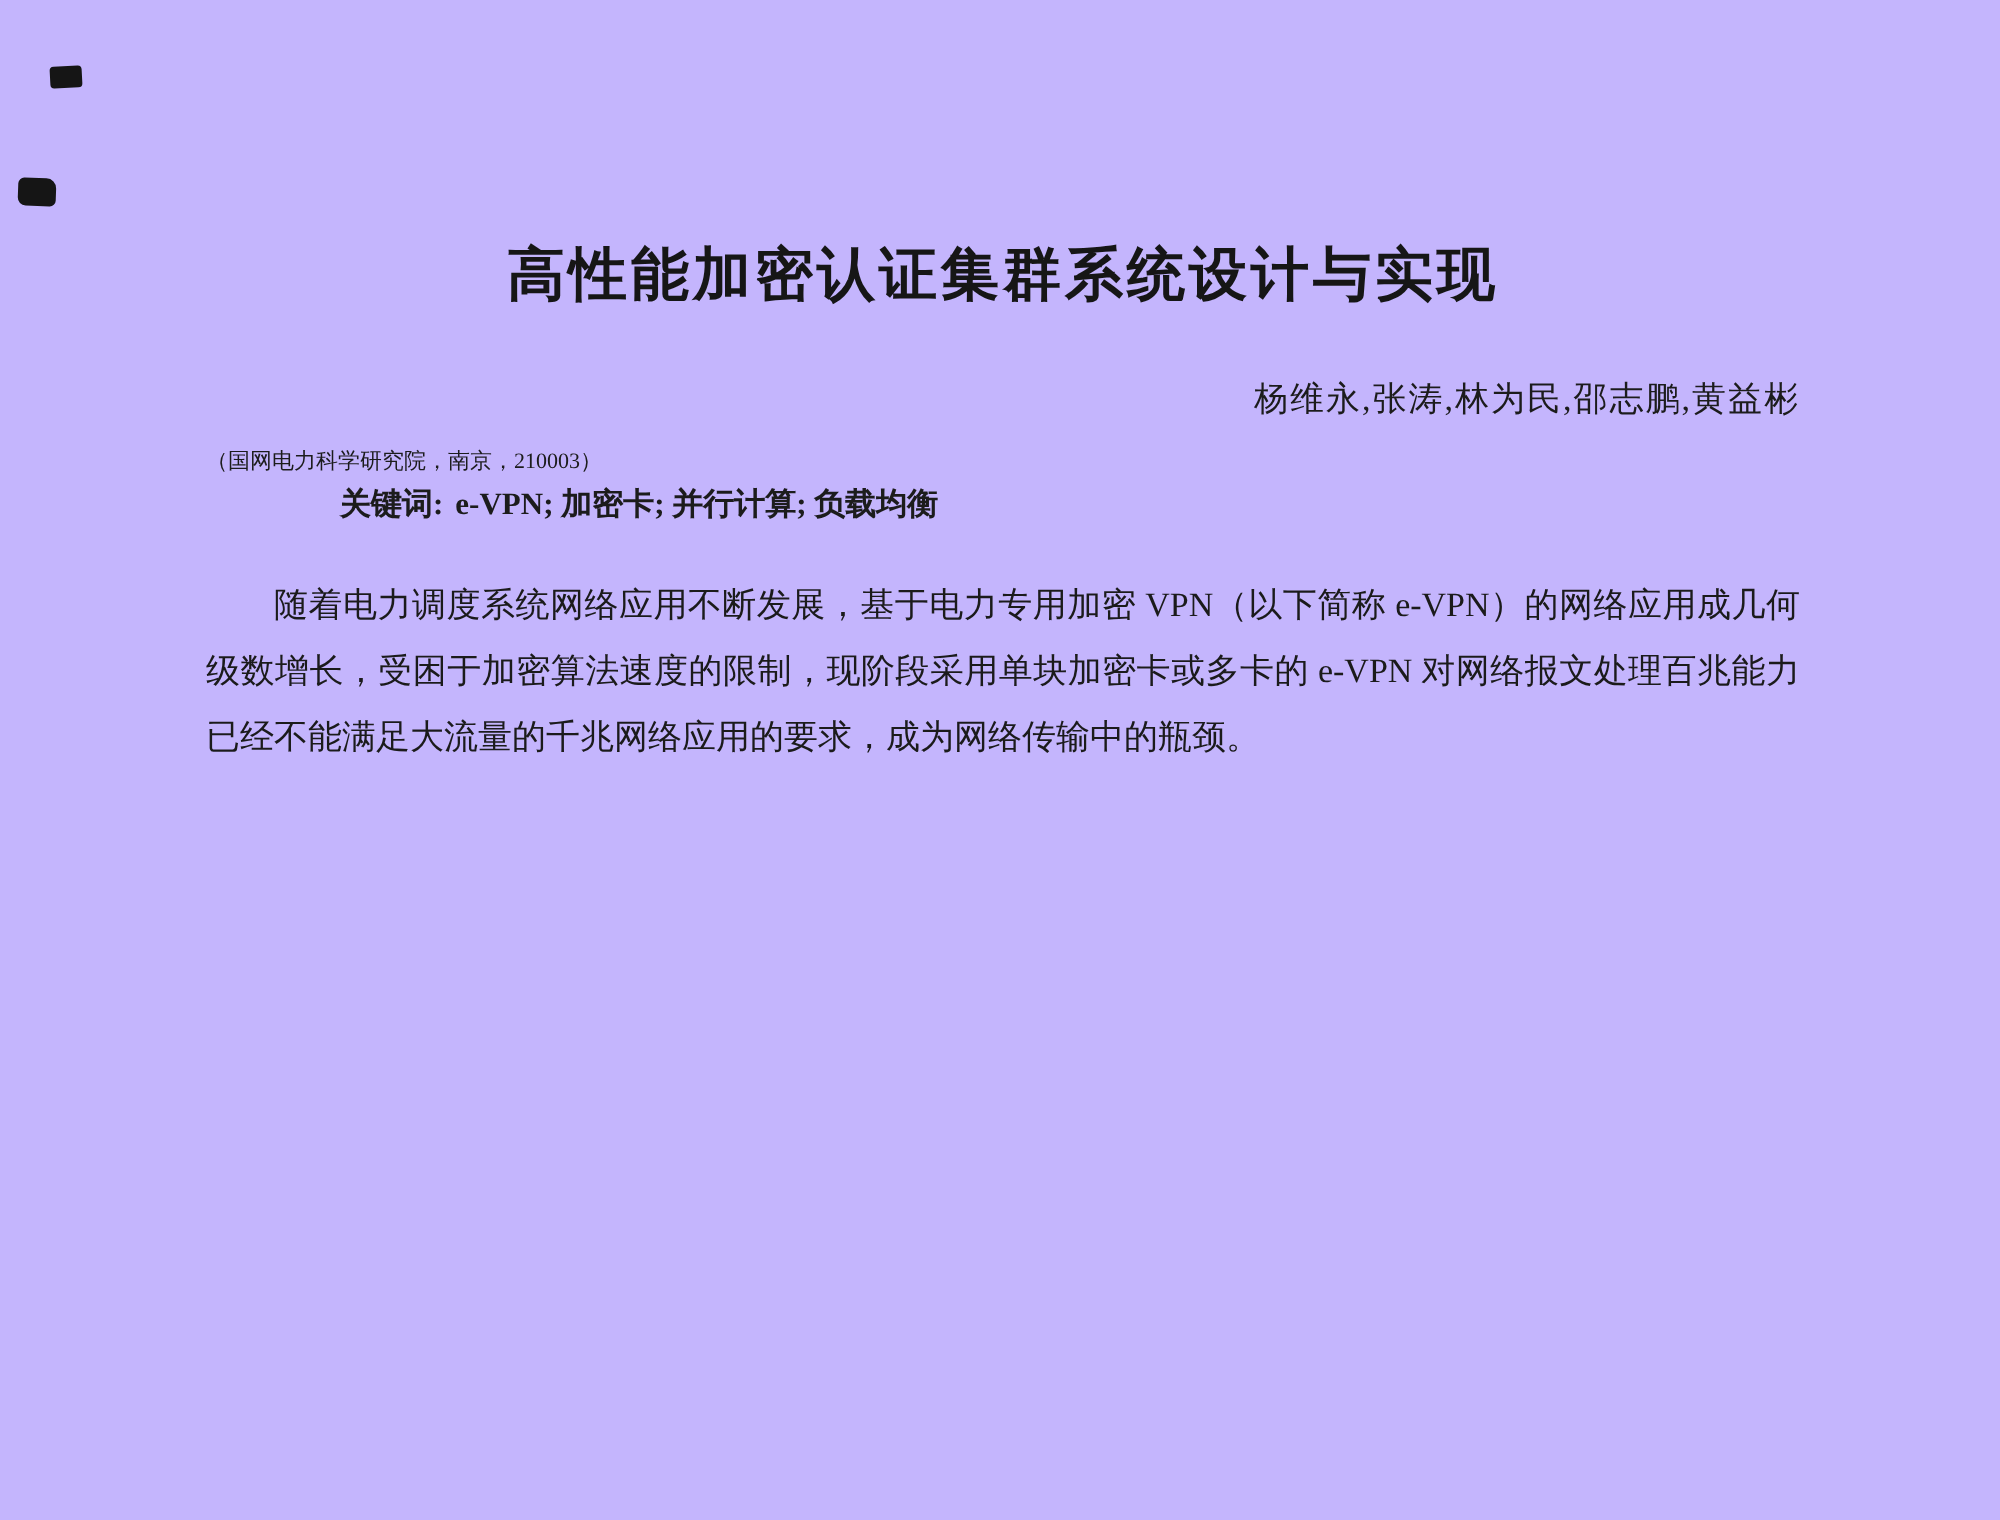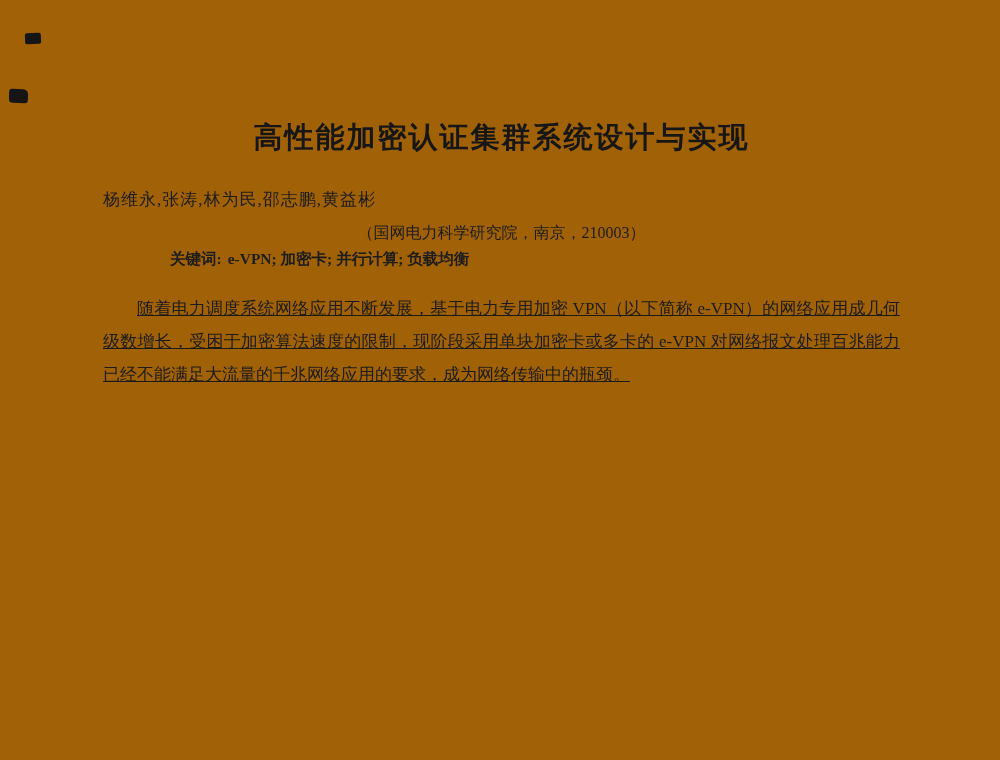--- a/index.html
+++ b/index.html
@@ -5,21 +5,21 @@
   html, body {
     margin: 0;
     padding: 0;
     background: #e8e8e8;
   }
   .page {
     position: relative;
     width: 1000px;
     height: 760px;
     margin: 0 auto;
-    background: #a16207;
+    background: #c4b5fd;
     overflow: hidden;
     color: #1c1c1c;
     font-family: "Liberation Serif", "DejaVu Serif", serif;
   }
   
   .artifact {
     position: absolute;
     background: #151515;
     border-radius: 2px;
   }
@@ -38,29 +38,29 @@
     text-align: center;
     font-family: "Liberation Sans", "DejaVu Sans", sans-serif;
     font-weight: bold;
     font-size: 29px;
     letter-spacing: 2px;
     color: #161616;
   }
 
   .authors {
     margin-top: 30px;
-    text-align: left;
+    text-align: right;
     font-size: 17px;
     letter-spacing: 1px;
   }
 
   .affiliation {
     margin-top: 12px;
-    text-align: center;
-    font-size: 16px;
+    text-align: left;
+    font-size: 11px;
   }
 
   .abstract {
     margin: 29px 45px 0 67px;
     font-size: 15.5px;
     font-weight: bold;
     line-height: 29.5px;
     text-align: justify;
     color: #1a1a1a;
   }
@@ -84,21 +84,20 @@
   }
   .section .sec-title { margin-left: 18px; }
 
   .body-para {
     margin: 18px 0 0 0;
     font-size: 17px;
     line-height: 33px;
     text-align: justify;
     text-indent: 2em;
     color: #1b1b1b;
-    text-decoration: underline;
   }
   .body-para.second { margin-top: 13px; }
 
   sup.cite {
     font-size: 11px;
     font-weight: bold;
     vertical-align: super;
     line-height: 0;
   }
 </style>

